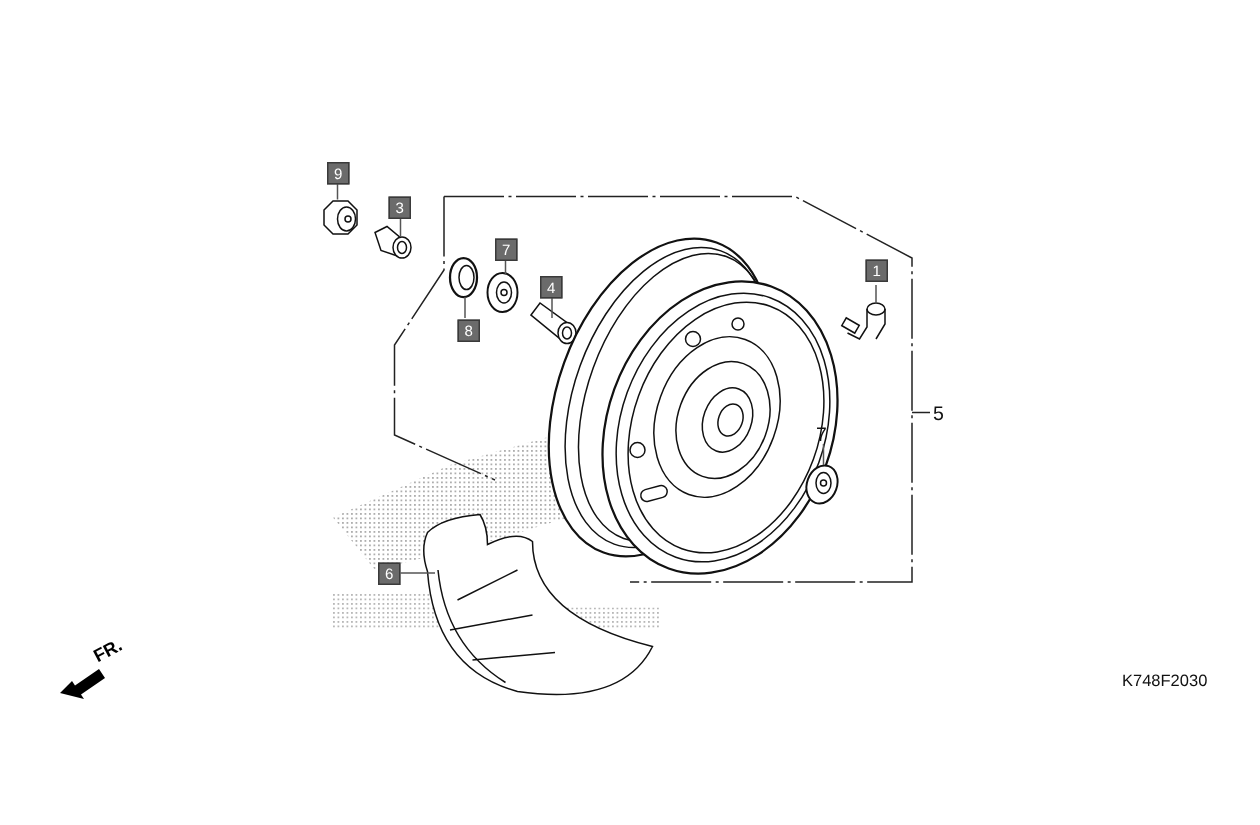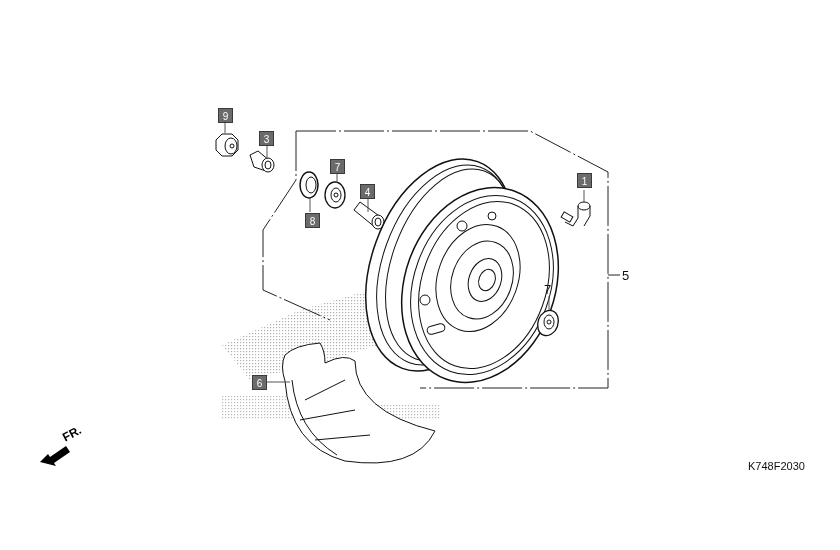--- a/index.html
+++ b/index.html
@@ -7,21 +7,21 @@
   #diagram { position:absolute; left:0; top:0; width:840px; height:550px; }
   .callout-box {
     position:absolute; width:15px; height:15px; background:#6b6b6b; color:#ffffff;
     border:1px solid #3a3a3a; font-size:10px; line-height:15px; text-align:center;
     box-sizing:border-box; cursor:pointer;
   }
   .callout-plain {
     position:absolute; font-size:13px; color:#111; line-height:14px; cursor:pointer;
   }
   .drawing-code {
-    position:absolute; left:748px; top:460px; font-size:11px; color:#111;
+    position:absolute; left:748px; top:448px; font-size:11px; color:#111;
   }
   .fr-label {
     position:absolute; left:60px; top:432px; font-size:12px; font-weight:bold; color:#000;
     transform:rotate(-28deg); transform-origin:left top;
   }
 </style>
 </head>
 <body>
 
 <svg id="diagram" viewBox="0 0 840 550" xmlns="http://www.w3.org/2000/svg">

